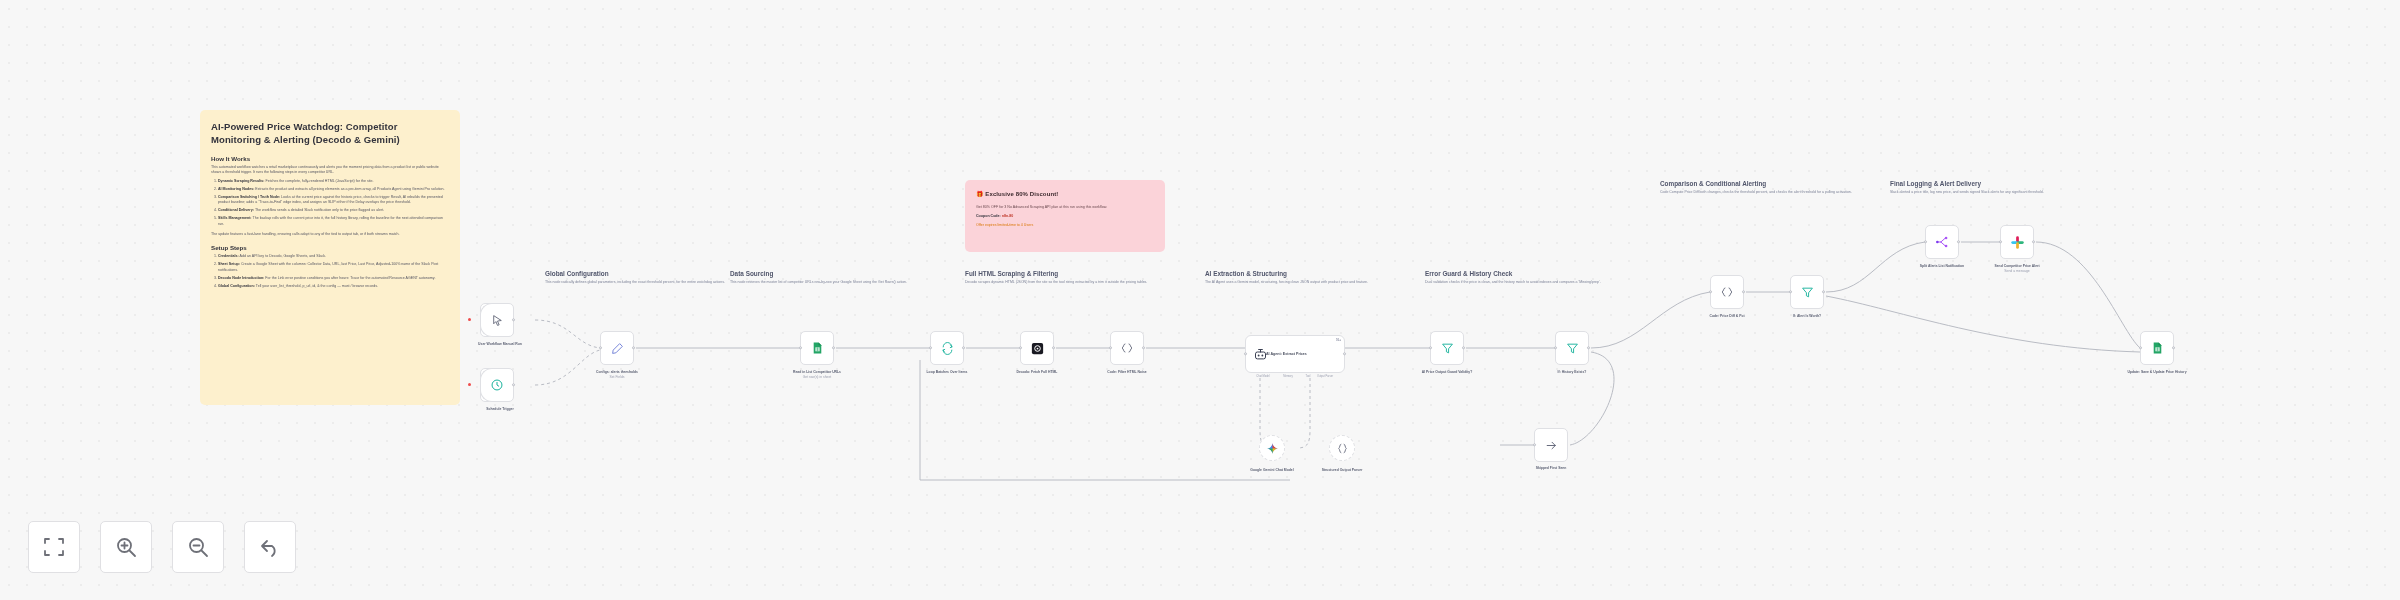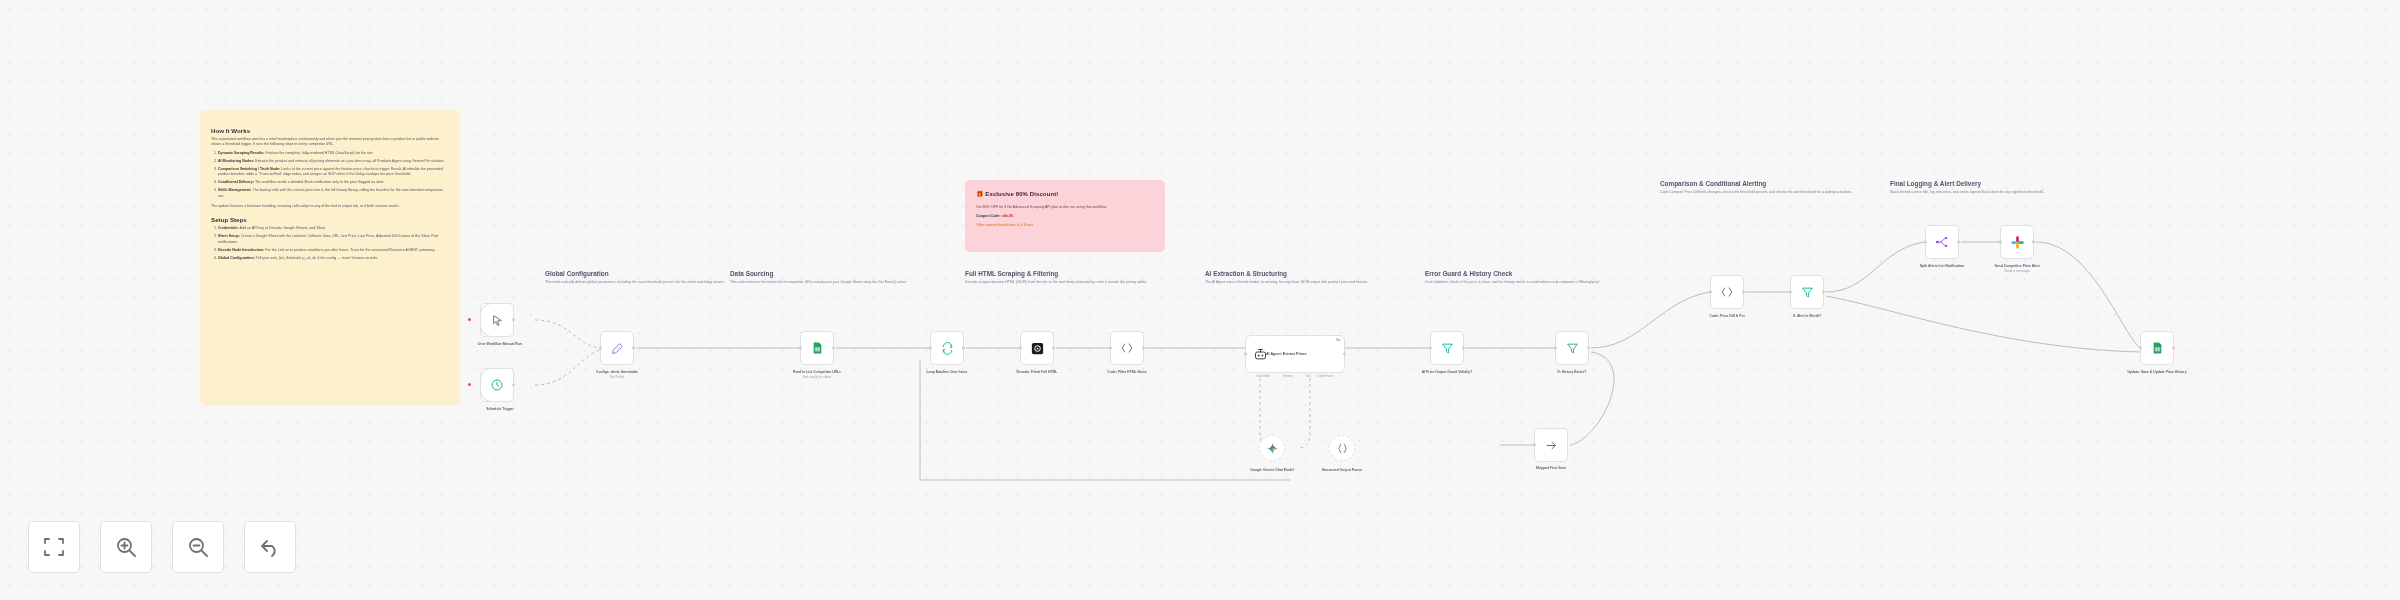--- a/index.html
+++ b/index.html
@@ -144,20 +144,21 @@
     <path d="M 1826 292 C 1870 292 1880 248 1925 242"></path>
     <path d="M 1961 242 L 2000 242"></path>
     <path d="M 2036 242 C 2090 242 2120 330 2140 348"></path>
     <path d="M 1826 296 C 1900 310 2000 348 2140 352"></path>
     <path class="dash" d="M 1260 378 L 1260 430 C 1260 442 1262 448 1272 448"></path>
     <path class="dash" d="M 1310 378 L 1310 430 C 1310 442 1308 448 1298 448"></path>
     <path d="M 920 360 L 920 480 L 1290 480"></path>
   </svg>
 
   <div class="sticky yellow" style="left:200px; top:110px; width:260px; height:295px;">
+    <h1>AI-Powered Price Watchdog: Competitor Monitoring &amp; Alerting (Decodo &amp; Gemini)</h1>
     <h2>How It Works</h2>
     <p>This automated workflow watches a retail marketplace continuously and alerts you the moment pricing data from a product list or public website shows a threshold trigger. It runs the following steps in every competitor URL.</p>
     <ol>
       <li><b>Dynamic Scraping Results:</b><span> Fetches the complete, fully-rendered HTML (JavaScript) for the site.</span></li>
       <li><b>AI Monitoring Nodes:</b><span> Extracts the product and extracts all pricing elements as a per-item array, all Products Agent using Gemini Pro solution.</span></li>
       <li><b>Comparison Switching / Truth Node:</b><span> Looks at the current price against the historic price, checks to trigger Result, AI rebuilds the presented product baseline; adds a "Trace-to-Find" edge index, and assigns an SLIP either if the Delay overlaps the price threshold.</span></li>
       <li><b>Conditional Delivery:</b><span> The workflow sends a detailed Slack notification only to the price flagged as alert.</span></li>
       <li><b>Skills Management:</b><span> The backup rolls with the current price into it, the full history library, rolling the baseline for the next attended comparison run.</span></li>
     </ol>
     <p style="margin-top:5px">The update features a fast-lane handling, ensuring calls adapt to any of the tied to output tab, or if both streams match.</p>

